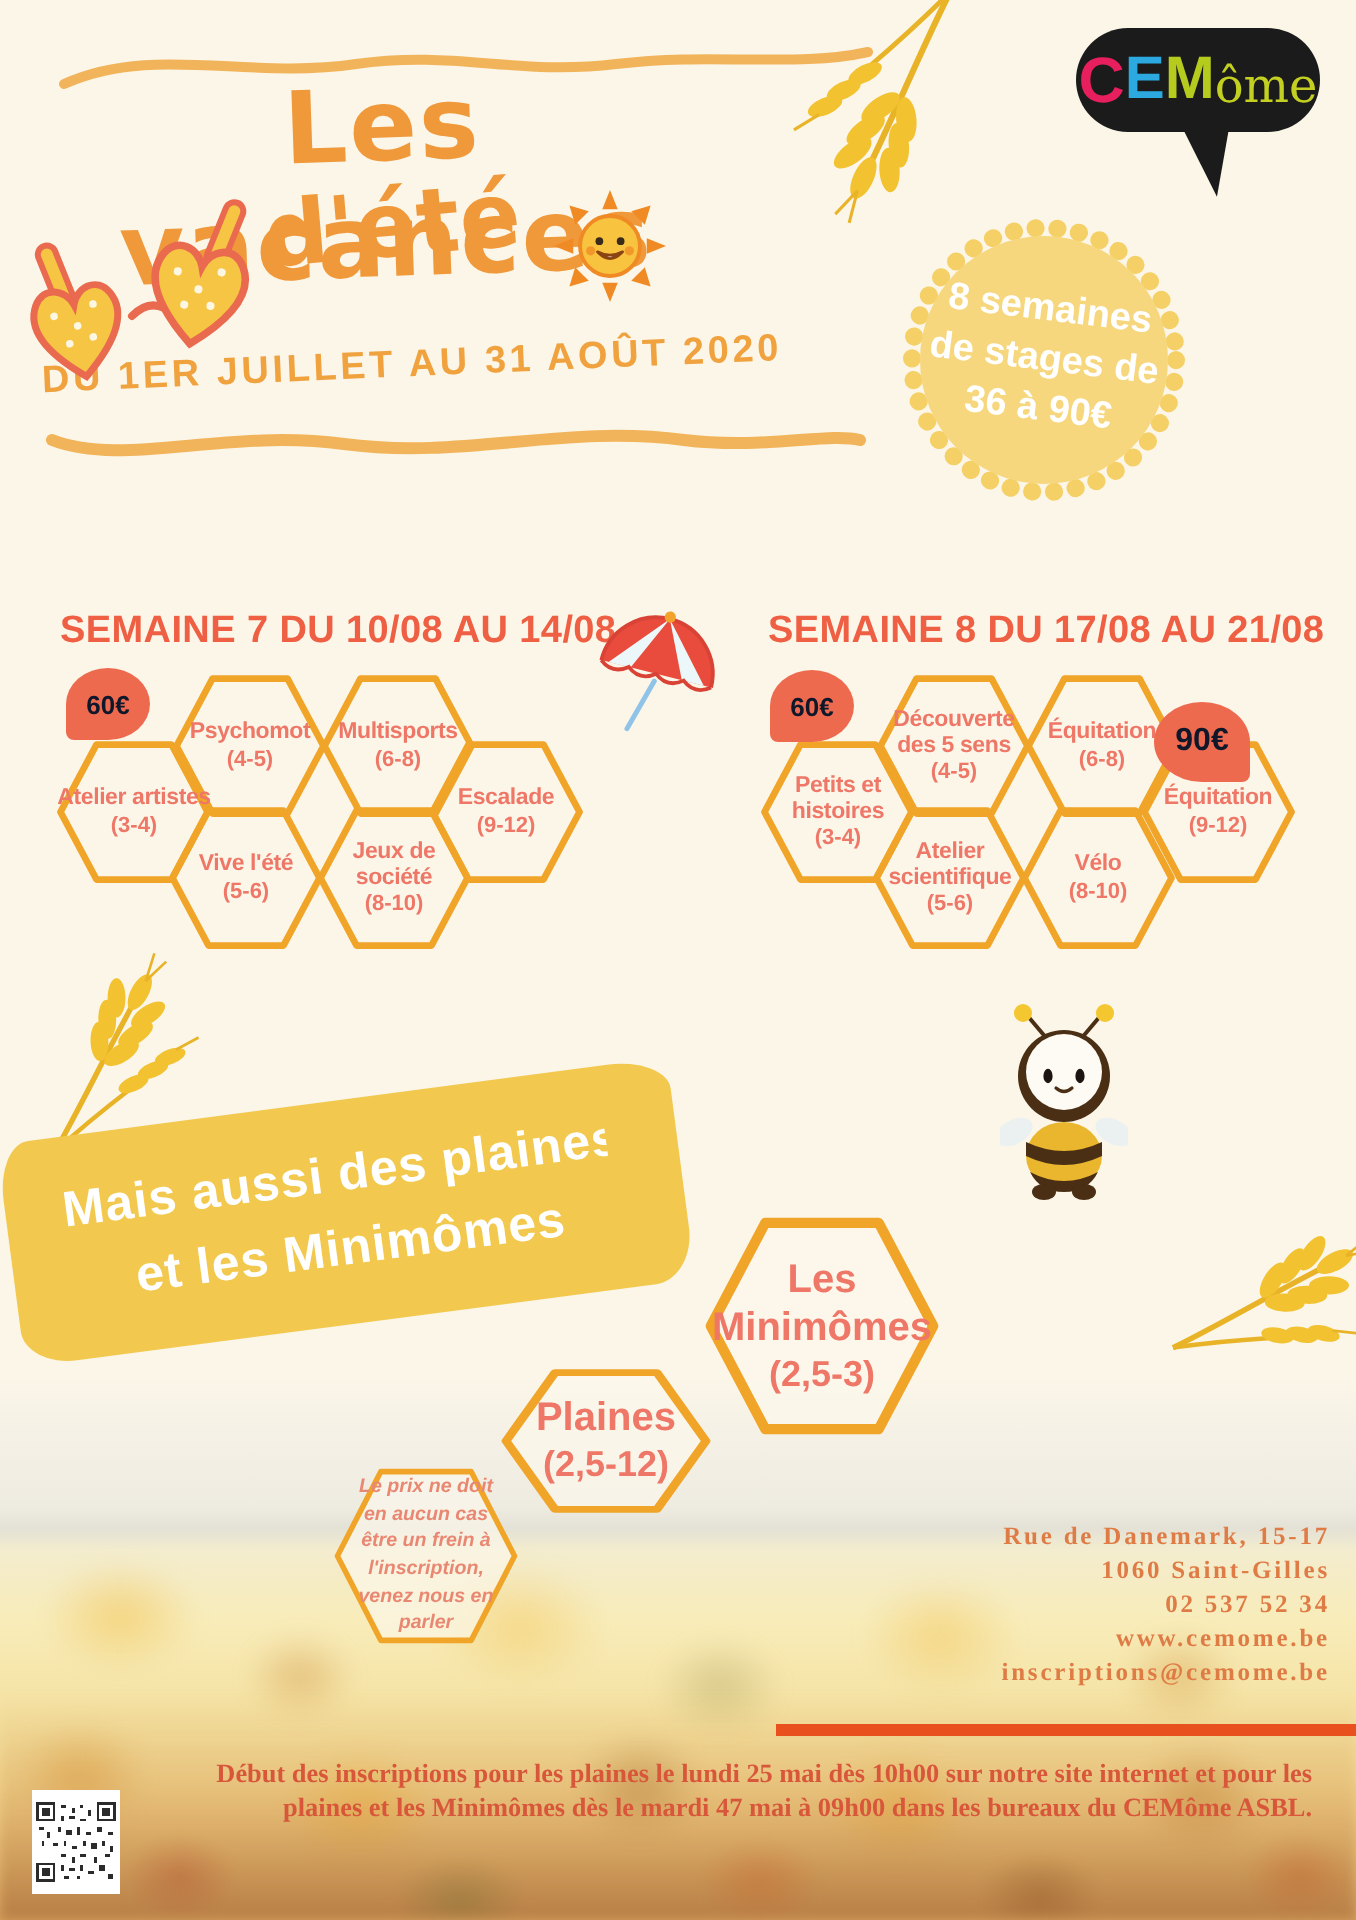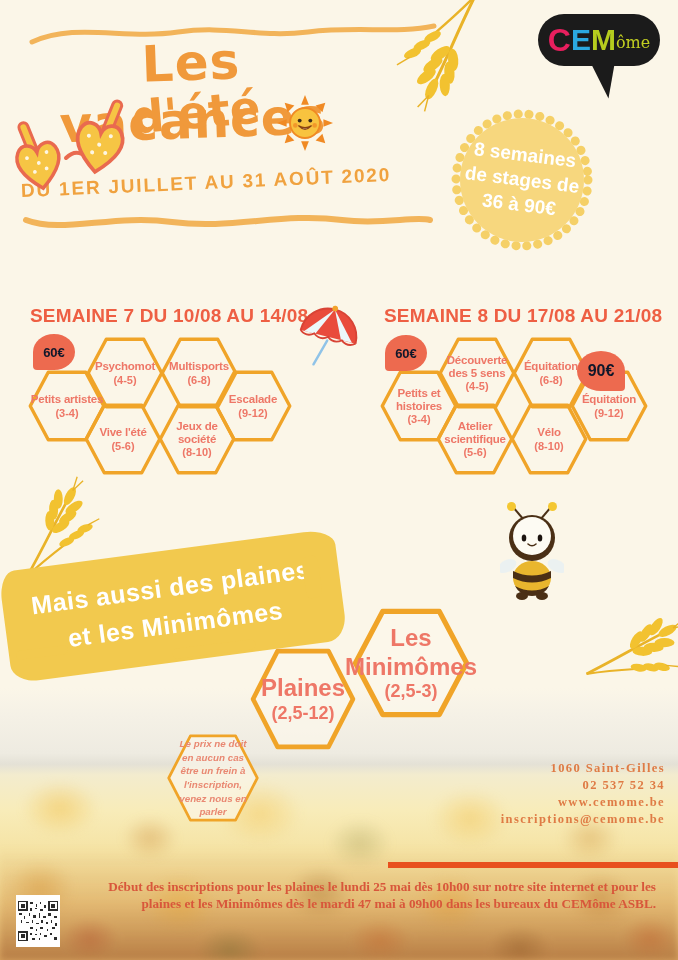--- a/index.html
+++ b/index.html
@@ -46,21 +46,21 @@
 
   .logo{left:538px;top:14px;width:126px;height:88px;z-index:2;}
   .logo-bubble{position:absolute;left:0;top:0;width:122px;height:52px;background:#1B1B1B;border-radius:26px;
     display:flex;align-items:center;justify-content:center;}
   .logo-tail{position:absolute;left:58px;top:48px;width:0;height:0;
     border-left:8px solid transparent;border-right:16px solid transparent;border-top:36px solid #1B1B1B;
     transform:rotate(-14deg);}
   .logo-c{color:#E81F5E;font-size:32px;font-weight:800;line-height:1;}
   .logo-e{color:#2BA9E0;font-size:30px;font-weight:800;line-height:1;}
   .logo-m{color:#B5CC1E;font-size:30px;font-weight:800;line-height:1;}
-  .logo-suffix{color:#C3D021;font-size:16px;font-family:"DejaVu Serif",serif;margin-top:5px;}
+  .logo-suffix{color:#C3D021;font-size:24px;font-family:"DejaVu Serif",serif;margin-top:5px;}
 
   .promo{left:448px;top:106px;width:148px;height:148px;z-index:2;}
   .promo-text{position:absolute;inset:0;display:flex;flex-direction:column;align-items:center;justify-content:center;
     gap:3px;transform:rotate(7deg);color:#FFFFFF;font-weight:700;font-size:19px;text-align:center;}
 
   
   .week-title{z-index:2;font-size:19px;font-weight:900;color:#EE5F43;letter-spacing:0.2px;}
   .hex{z-index:2;}
   .hex svg{position:absolute;inset:0;width:100%;height:100%;}
   .hex polygon{fill:none;stroke:#F0A428;stroke-width:4.5;stroke-linejoin:round;}
@@ -79,23 +79,23 @@
   .banner{left:4px;top:550px;width:338px;height:112px;background:#F2C94E;z-index:2;transform:rotate(-7.5deg);
     border-radius:16px 30px 20px 26px / 28px 16px 26px 18px;
     display:flex;flex-direction:column;align-items:center;justify-content:center;gap:8px;}
   .banner div{color:#fff;font-weight:700;font-size:25px;letter-spacing:0.5px;white-space:nowrap;}
   .brush{background:#F2C94E;z-index:2;border-radius:6px;}
   .brush1{left:16px;top:648px;width:52px;height:9px;transform:rotate(-7deg);}
   .brush2{left:172px;top:644px;width:84px;height:10px;transform:rotate(-7deg);}
   .brush3{left:304px;top:556px;width:16px;height:42px;transform:rotate(-8deg);}
 
   
-  .hex-plaines{left:250px;top:648px;width:106px;height:102px;}
+  .hex-plaines{left:250px;top:684px;width:106px;height:73px;}
   .hex-mini{left:352px;top:608px;width:118px;height:110px;}
-  .offer-name{font-size:24px;font-weight:700;line-height:1.15;}
+  .offer-name{font-size:20px;font-weight:700;line-height:1.15;}
   .offer-age{font-size:18px;font-weight:700;}
   .pb-jour1{left:314px;top:736px;width:64px;height:54px;border-radius:4px 50% 50% 50%;font-size:13px;}
   .pb-jour2{left:434px;top:678px;width:60px;height:50px;border-radius:4px 50% 50% 50%;font-size:11px;}
   .hex-note{left:166px;top:733px;width:94px;height:90px;}
   .hex-note polygon{stroke-width:3;}
   .note-text{font-size:9.8px;font-style:italic;font-weight:600;color:#E98872;line-height:1.4;padding:8px 10px;}
 
   
   .contact{right:13px;top:760px;width:300px;text-align:right;z-index:2;
     font-family:"Liberation Serif",serif;font-weight:700;font-size:12.5px;line-height:17px;
@@ -270,21 +270,21 @@
     <div class="hex-label">
         <div class="act-name">Multisports</div>
         <div class="act-age">(6-8)</div>
       </div>
   </div>
   <div class="abs hex hex-w" style="left:28px;top:370px">
     <svg viewBox="0 0 104 96" preserveAspectRatio="none">
         <polygon points="27,3 77,3 101,48 77,93 27,93 3,48"></polygon>
       </svg>
     <div class="hex-label">
-        <div class="act-name">Petits artistes</div>
+        <div class="act-name">Atelier artistes</div>
         <div class="act-age">(3-4)</div>
       </div>
   </div>
   <div class="abs hex hex-w" style="left:214px;top:370px">
     <svg viewBox="0 0 104 96" preserveAspectRatio="none">
         <polygon points="27,3 77,3 101,48 77,93 27,93 3,48"></polygon>
       </svg>
     <div class="hex-label">
         <div class="act-name">Escalade</div>
         <div class="act-age">(9-12)</div>
@@ -418,20 +418,21 @@
   <div class="abs hex hex-fill hex-note">
     <svg viewBox="0 0 104 96" preserveAspectRatio="none">
         <polygon points="27,3 77,3 101,48 77,93 27,93 3,48"></polygon>
       </svg>
     <div class="hex-label">
         <div class="note-text">Le prix ne doit en aucun cas être un frein à l'inscription, venez nous en parler</div>
       </div>
   </div>
 
   <div class="abs contact">
+    <div>Rue de Danemark, 15-17</div>
     <div>1060 Saint-Gilles</div>
     <div>02 537 52 34</div>
     <div>www.cemome.be</div>
     <div>inscriptions@cemome.be</div>
   </div>
 
   <div class="abs divider"></div>
 
   <div class="abs qr">
     <svg viewBox="0 0 29 29" shape-rendering="crispEdges">

